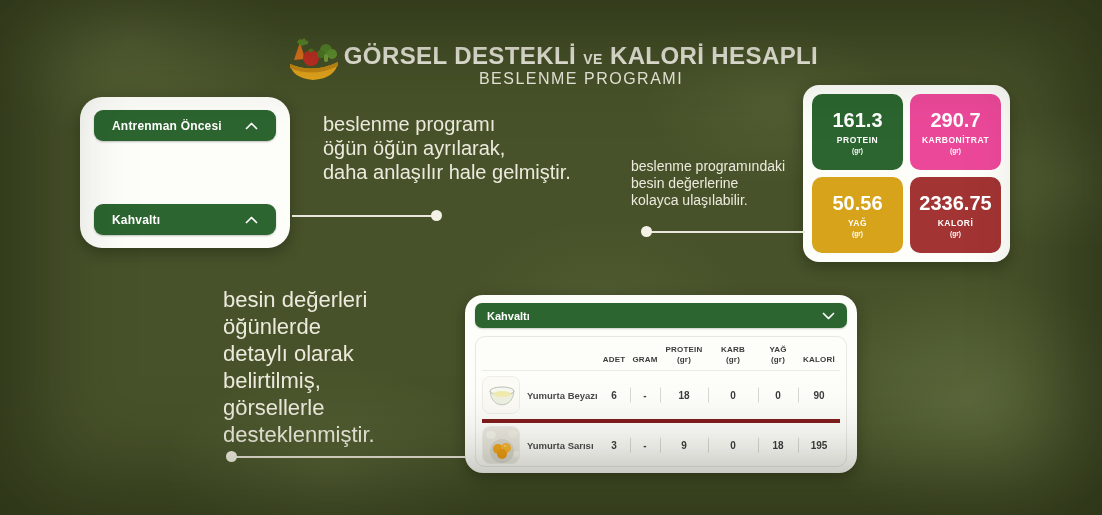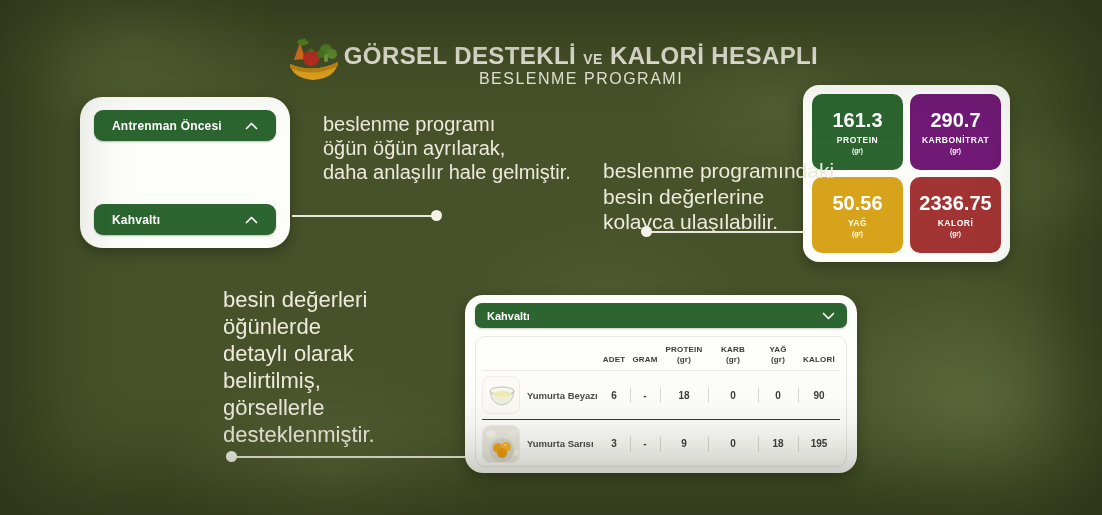--- a/index.html
+++ b/index.html
@@ -48,49 +48,49 @@
   .chev { width:13px; height:8px; flex:0 0 auto; }
 
   
   .macro-card { left:803px; top:85px; width:207px; height:177px; border-radius:16px;
     padding:9px; display:grid; grid-template-columns:1fr 1fr; grid-template-rows:1fr 1fr; gap:7px; }
   .tile { border-radius:10px; color:#fff; display:flex; flex-direction:column; align-items:center; justify-content:center; text-align:center; }
   .tile .val  { font-size:20px; font-weight:bold; line-height:1.05; }
   .tile .lab  { font-size:8.5px; font-weight:bold; letter-spacing:.5px; margin-top:4px; }
   .tile .unit { font-size:6.5px; font-weight:bold; margin-top:2px; }
   .tile--protein { background:#2c652f; }
-  .tile--carb    { background:#701a75; }
+  .tile--carb    { background:#ec4899; }
   .tile--fat     { background:#d7a31b; }
   .tile--cal     { background:#a23433; }
 
   
   .detail-card { left:465px; top:295px; width:392px; height:178px; border-radius:18px; padding:8px 10px; }
   .meal-select {
     height:25px; border-radius:7px; background:#2c652f; color:#fff;
     display:flex; align-items:center; justify-content:space-between;
     padding:0 12px; font-size:11px; font-weight:bold; cursor:pointer;
     box-shadow:0 1px 2px rgba(0,0,0,.2);
   }
   .food-table { margin-top:8px; border:1px solid #e8e8e2; border-radius:10px; padding:2px 6px 0; height:131px; }
   .t-row { display:grid; grid-template-columns:116px 32px 30px 48px 50px 40px 1fr; align-items:center; }
   .t-head { height:32px; border-bottom:1px solid #ececе6; border-bottom:1px solid #ececе6; }
   .t-head { border-bottom:1px solid #ebebe4; }
   .h-cell { text-align:center; font-size:8px; font-weight:bold; color:#3b3b3b; letter-spacing:.2px; line-height:1.25; align-self:end; padding-bottom:5px; }
   .body-row { height:48px; }
-  .body-row + .body-row { border-top:1px solid #7f1d1d; }
+  .body-row + .body-row { border-top:4px solid #7f1d1d; }
   .name-cell { display:flex; align-items:center; }
   .thumb { width:38px; height:38px; border-radius:8px; border:1px solid #eeeee8; flex:0 0 auto; overflow:hidden; }
   .food-name { font-size:9.5px; font-weight:bold; color:#4a4a4a; margin-left:7px; }
   .v-cell { position:relative; text-align:center; font-size:10px; font-weight:bold; color:#3c3c3c; }
   .v-cell.sep::before { content:""; position:absolute; left:0; top:50%; transform:translateY(-50%); width:1px; height:15px; background:#d9d9d2; }
 
   
   .note { position:absolute; color:#edeadd; white-space:pre-line; }
   .note-meals   { left:323px; top:112px; font-size:20px; line-height:1.2; }
-  .note-macros  { left:603px; top:158px; font-size:21px; line-height:1.22; }
+  .note-macros  { left:631px; top:158px; font-size:14px; line-height:1.22; }
   .note-details { left:223px; top:286px; font-size:22px; line-height:1.23; }
 
   
   .line { position:absolute; height:2px; background:#e9e7d9; }
   .dot  { position:absolute; width:11px; height:11px; border-radius:50%; background:#f4f2e6; }
   .line-1 { left:292px; top:215px; width:141px; }
   .dot-1  { left:431px; top:210px; }
   .line-2 { left:650px; top:231px; width:155px; }
   .dot-2  { left:641px; top:226px; }
   .line-3 { left:235px; top:456px; width:231px; }

